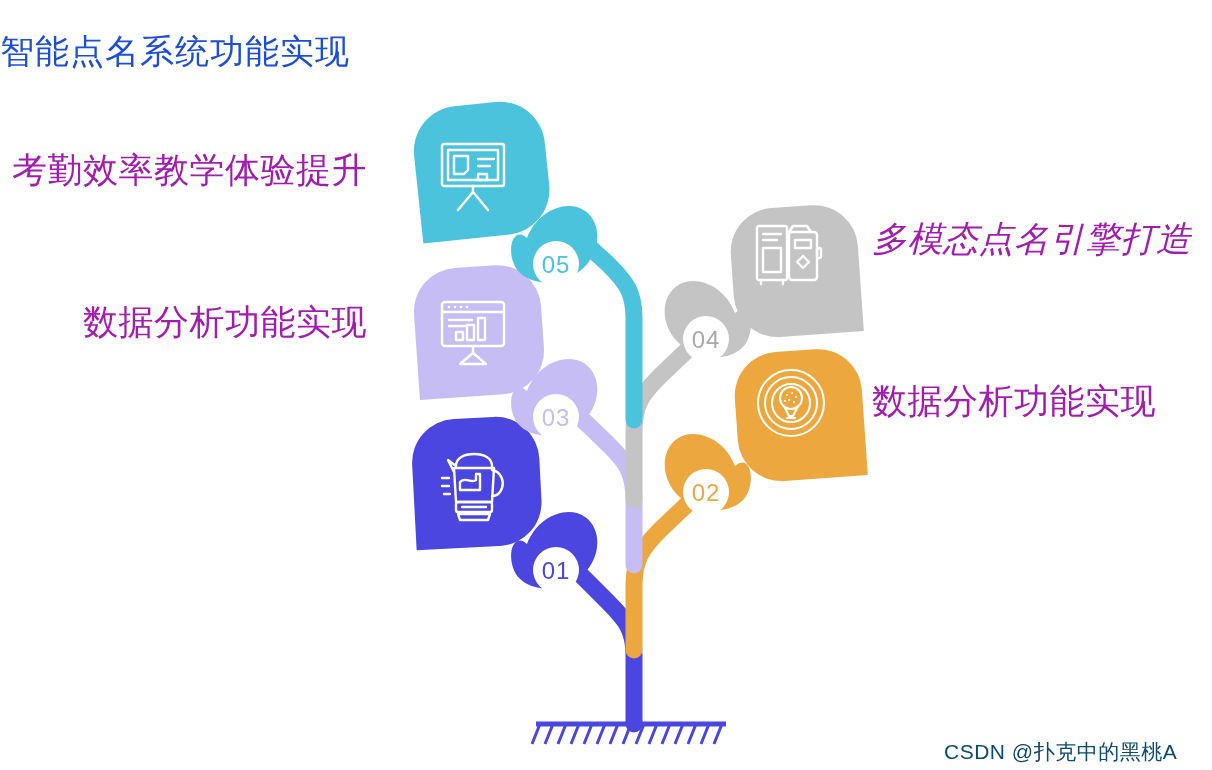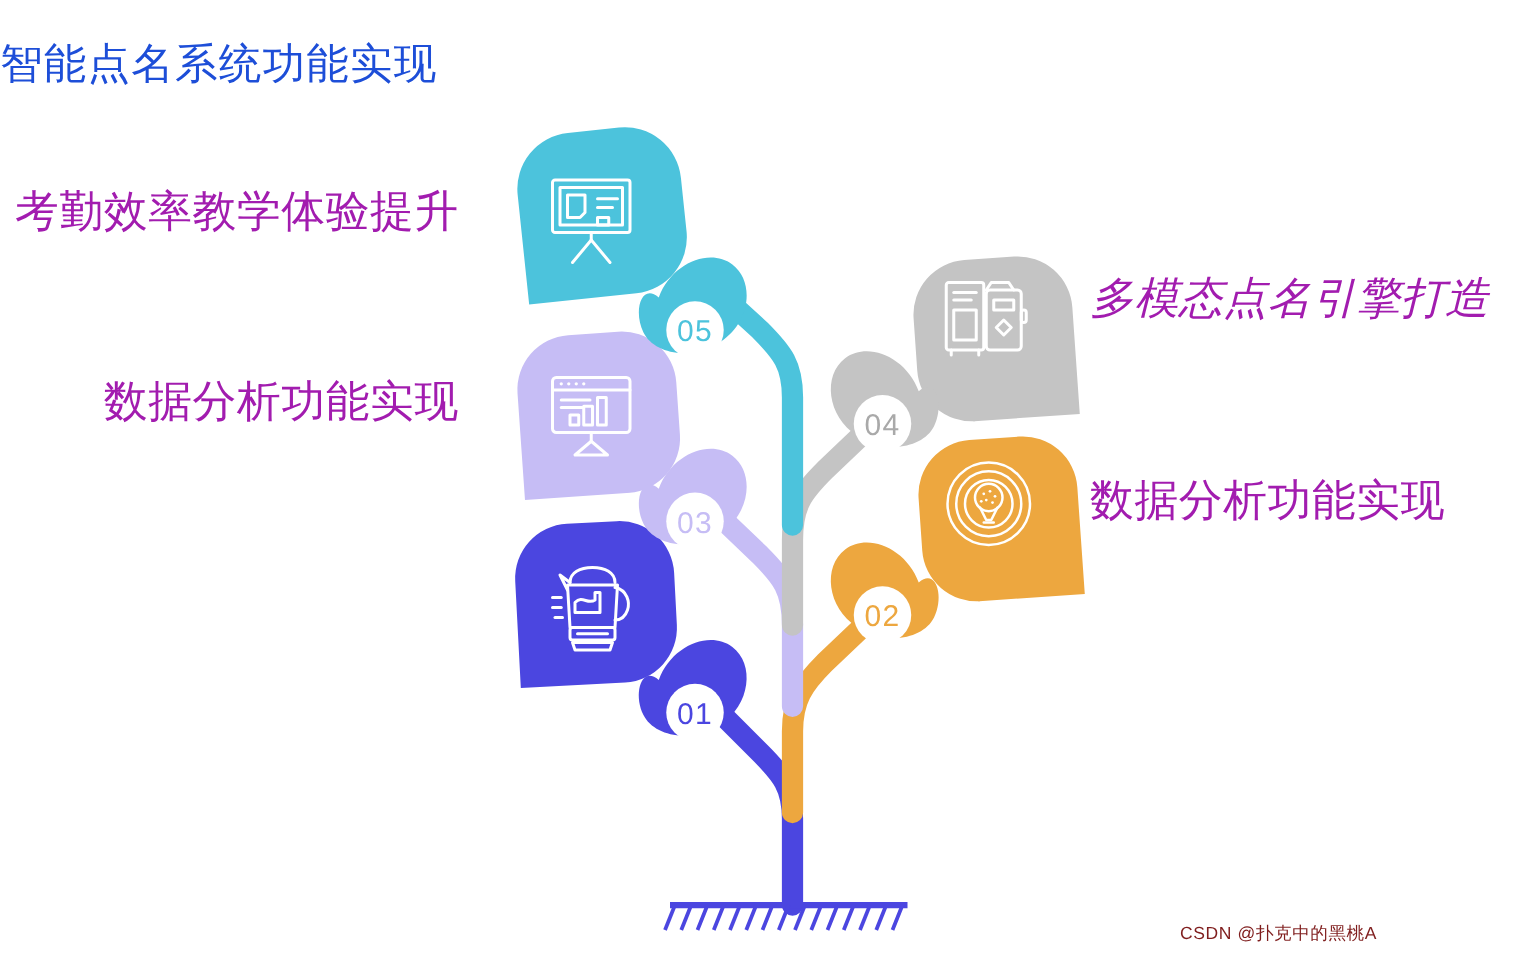--- a/index.html
+++ b/index.html
@@ -56,22 +56,22 @@
     position:absolute;
     left:838px;top:708px;
     font-size:21px;
     color:#9a9a9a;
     white-space:nowrap;
     letter-spacing:.5px;
   }
   .wm2{
     position:absolute;
     left:944px;top:738px;
-    font-size:14px;
-    color:#7f1d1d;
+    font-size:21px;
+    color:#0c4a6e;
     white-space:nowrap;
     letter-spacing:.5px;
   }
 </style>
 </head>
 <body>
 
 <div id="stage">
 
   <div class="title">智能点名系统功能实现</div>

